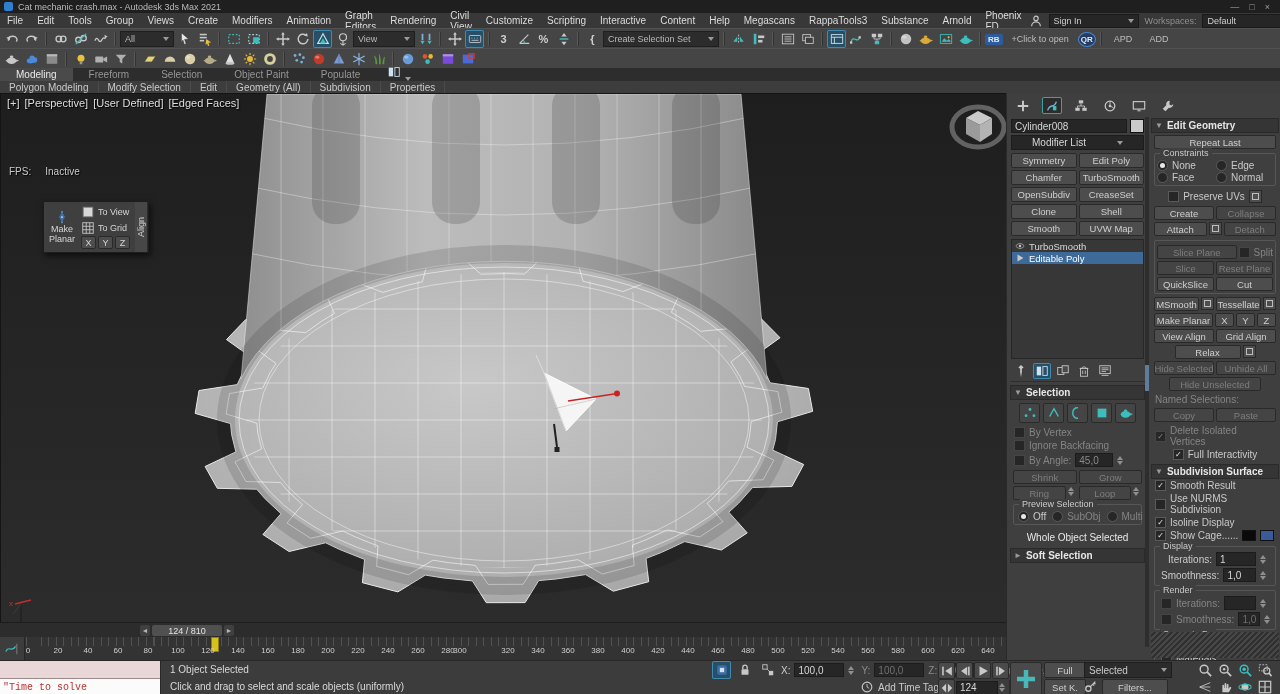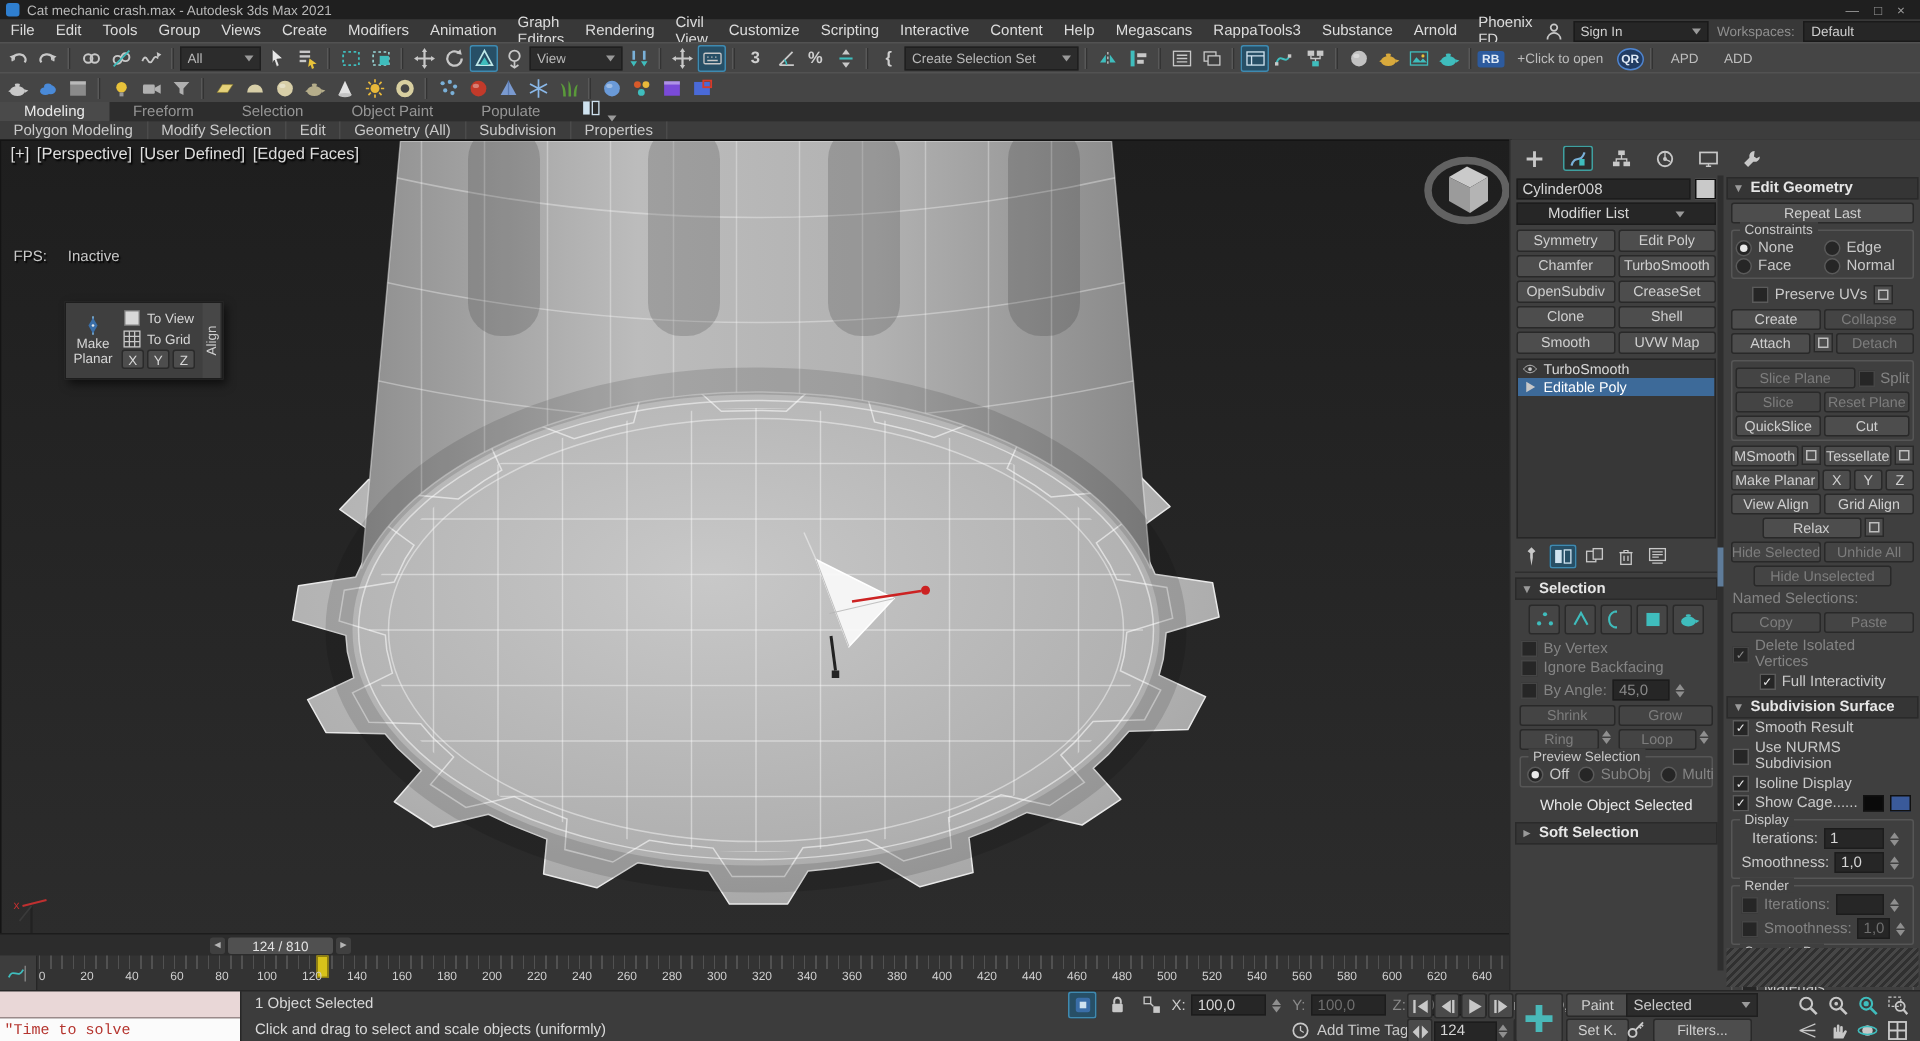--- a/index.html
+++ b/index.html
@@ -39,21 +39,21 @@
   #vp-svg{position:absolute;inset:0;}
   #vp-label{position:absolute;top:3px;left:6px;font-size:11px;color:#dedede;display:flex;gap:5px;text-shadow:1px 1px 1px #000;}
   #vp-stats{position:absolute;top:20px;left:8px;font-size:10px;color:#c9c9c9;text-shadow:1px 1px 1px #000;}
   #vp-stats table{border-collapse:collapse;}
   #vp-stats td{padding:0 6px 1px 0;min-width:58px;}
   #vp-stats td.rl{min-width:34px;}
   #fps{position:absolute;top:72px;left:8px;font-size:10px;color:#c9c9c9;text-shadow:1px 1px 1px #000;display:flex;gap:14px;justify-content:center;}
   
   #alignfloat{position:absolute;top:107px;left:42px;width:104px;height:50px;background:#3f3f3f;border:1px solid #1d1d1d;box-shadow:2px 3px 6px rgba(0,0,0,.6);display:flex;font-size:9px;}
   #alignfloat .mp{width:36px;display:flex;flex-direction:column;align-items:center;justify-content:center;gap:1px;color:#d6d6d6;text-align:center;line-height:1.05;}
-  #alignfloat .col{flex:1;display:flex;flex-direction:column;padding:3px 1px;}
+  #alignfloat .col{flex:1;display:flex;flex-direction:column;justify-content:space-between;padding:3px 1px;}
   #alignfloat .r{display:flex;align-items:center;gap:3px;color:#d6d6d6;}
   #alignfloat .xyz{display:flex;gap:2px;}
   #alignfloat .xyz span{background:#4d4d4d;border:1px solid #2a2a2a;width:13px;height:11px;display:flex;align-items:center;justify-content:center;border-radius:2px;color:#d6d6d6;}
   #alignfloat .vlab{writing-mode:vertical-rl;transform:rotate(180deg);background:#474747;border-left:1px solid #2a2a2a;display:flex;align-items:center;justify-content:center;font-size:9px;color:#cfcfcf;padding:0 1px;}
   
   #timeslider{position:absolute;top:622px;left:0;width:1006px;height:15px;background:#2c2c2c;border-top:1px solid #1c1c1c;}
   #framebox{position:absolute;left:152px;top:2px;width:70px;height:11px;background:#505050;border-radius:2px;font-size:9px;color:#e3e3e3;display:flex;align-items:center;justify-content:center;}
   .tsarrow{position:absolute;top:2px;width:10px;height:11px;background:#404040;border-radius:2px;color:#b5b5b5;font-size:7px;display:flex;align-items:center;justify-content:center;}
   #trackbar{position:absolute;top:637px;left:0;width:1006px;height:23px;background:#333;}
   #tb-ticks{position:absolute;top:0;left:26px;right:4px;height:9px;background:repeating-linear-gradient(90deg,#515151 0 1px,transparent 1px 7.5px);}
@@ -756,21 +756,21 @@
       <div class="tblab" style="left: 178px;">100</div>
       <div class="tblab" style="left: 208px;">120</div>
       <div class="tblab" style="left: 238px;">140</div>
       <div class="tblab" style="left: 268px;">160</div>
       <div class="tblab" style="left: 298px;">180</div>
       <div class="tblab" style="left: 328px;">200</div>
       <div class="tblab" style="left: 358px;">220</div>
       <div class="tblab" style="left: 388px;">240</div>
       <div class="tblab" style="left: 418px;">260</div>
       <div class="tblab" style="left: 448px;">280</div>
-      <div class="tblab" style="left: 478px;">300</div>
+      <div class="tblab" style="left: 460px;">300</div>
       <div class="tblab" style="left: 508px;">320</div>
       <div class="tblab" style="left: 538px;">340</div>
       <div class="tblab" style="left: 568px;">360</div>
       <div class="tblab" style="left: 598px;">380</div>
       <div class="tblab" style="left: 628px;">400</div>
       <div class="tblab" style="left: 658px;">420</div>
       <div class="tblab" style="left: 688px;">440</div>
       <div class="tblab" style="left: 718px;">460</div>
       <div class="tblab" style="left: 748px;">480</div>
       <div class="tblab" style="left: 778px;">500</div>
@@ -1307,21 +1307,21 @@
           </span>
         </span>
     </div>
     <div id="bigkey">
         <span class="ic">
           <svg width="24" height="24" viewBox="0 0 32 32">
             <path d="M13 4h6v9h9v6h-9v9h-6v-9H4v-6h9z" fill="#49b8b8"></path>
           </svg>
         </span>
       </div>
-    <div class="btn" id="autobtn">Paint</div>
+    <div class="btn" id="autobtn">Full</div>
     <div class="btn" id="setkbtn">Set K.</div>
     <div id="selfilter">
         <span>Selected</span>
         <span class="caret"></span>
       </div>
     <span id="keyfbtn">
         <span class="ic">
           <svg width="14" height="14" viewBox="0 0 16 16">
             <circle cx="5" cy="11" r="3" fill="none" stroke="#c8c8c8" stroke-width="1.5"></circle>
             <path d="M7 9l6-6M11 4l2 2M9.5 5.5l2 2" stroke="#c8c8c8" stroke-width="1.4"></path>

